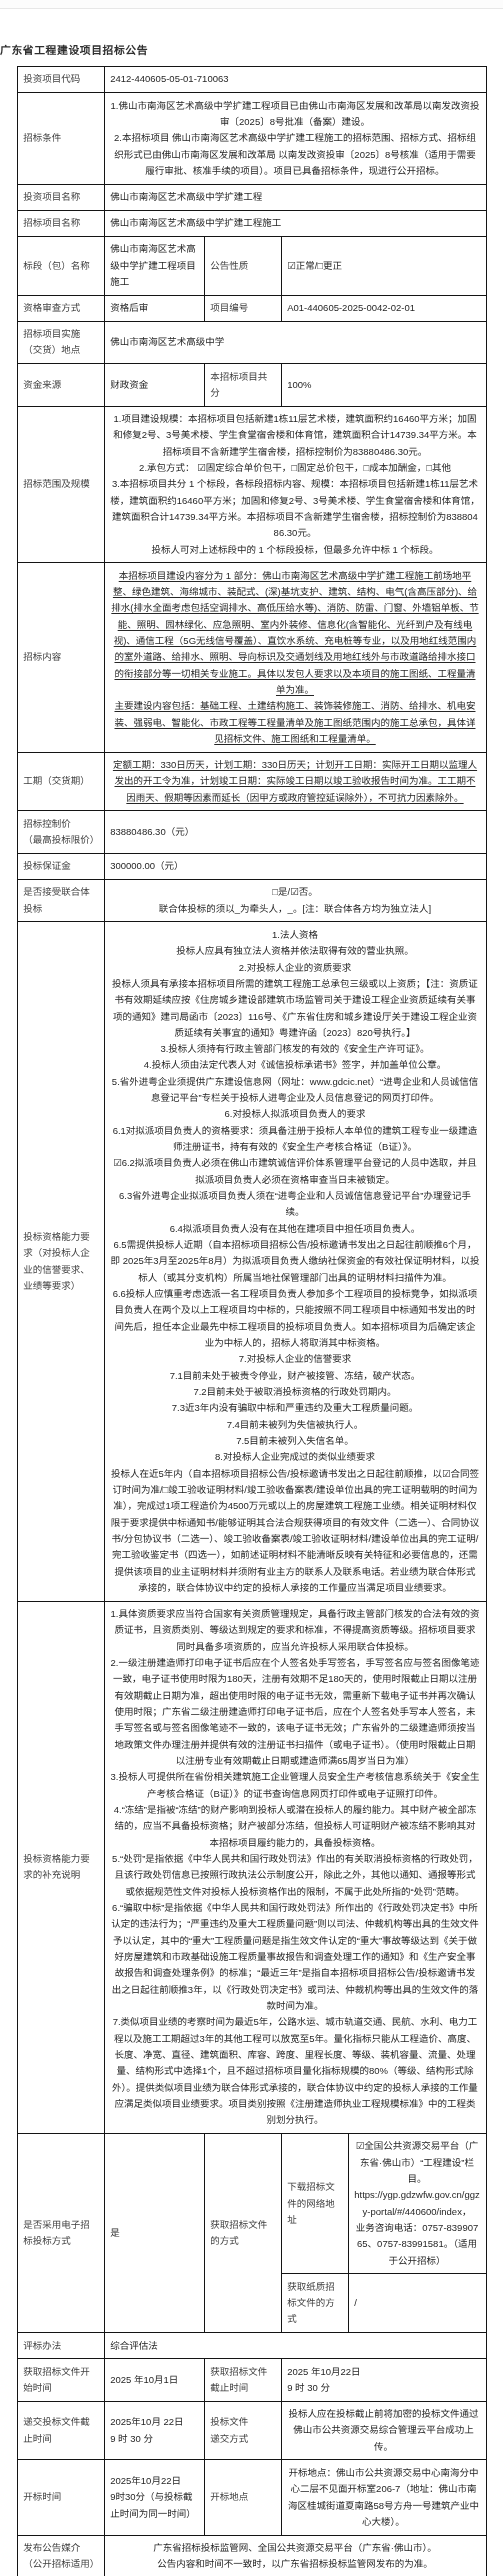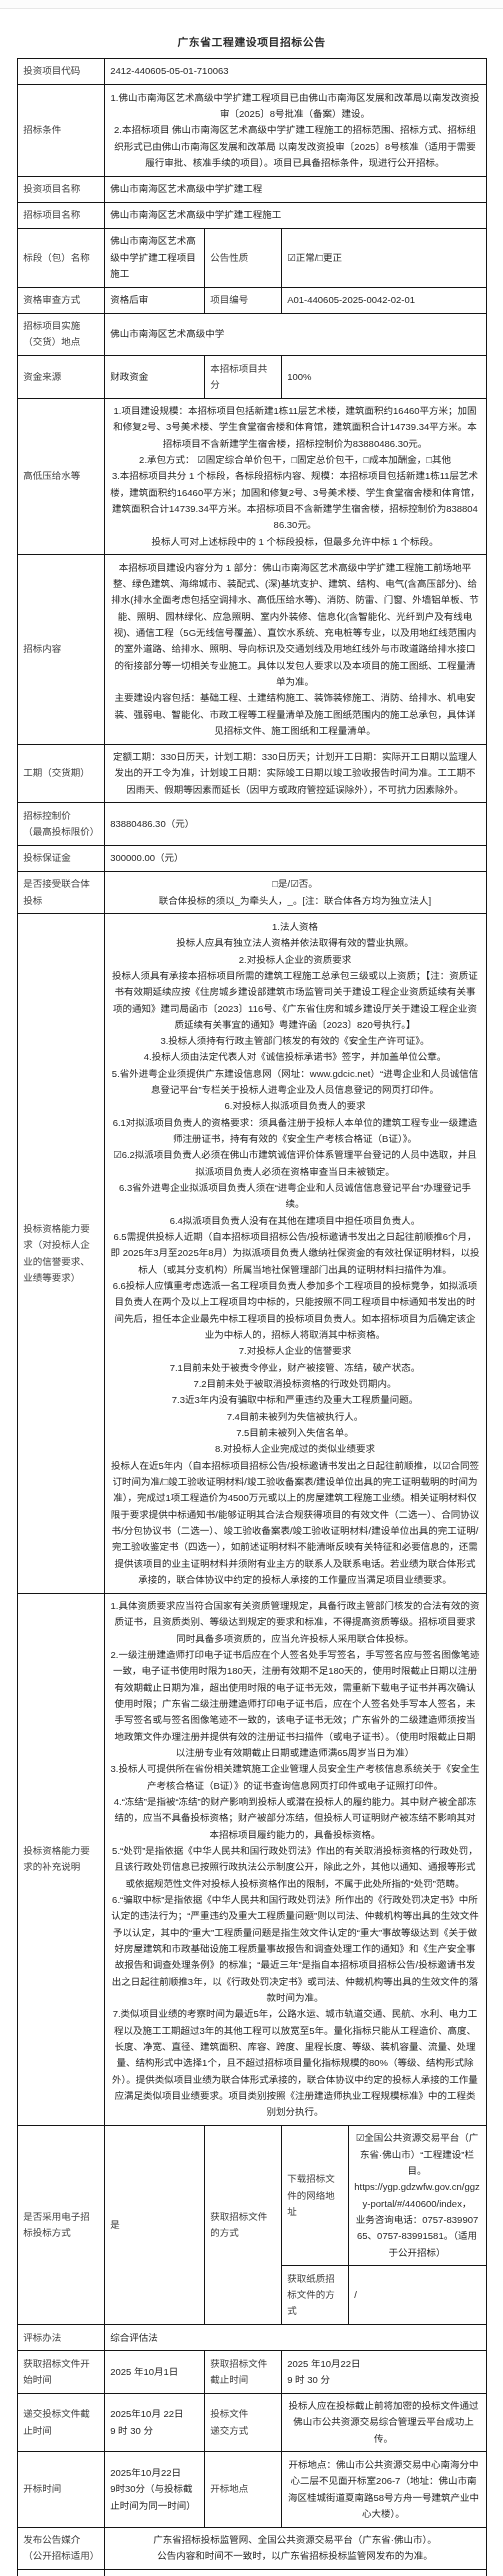--- a/index.html
+++ b/index.html
@@ -13,26 +13,26 @@
   .top-strip{
     height:7.6px;
     background:#fcfcfc;
     border-bottom:0.6px solid #e7e7e7;
   }
   .doc-page{
     background:#ffffff;
     padding:16.5px 0 11.4px 0;
   }
   .doc-title{
-    text-align:center;
+    text-align:left;
     font-size:10.8px;
     font-weight:bold;
     color:#2f2f2f;
     letter-spacing:0.6px;
-    margin:8px 0 9px 0;
+    margin:16px 0 9px 0;
   }
   table.announce{
     width:470px;
     margin:0 auto;
     border-collapse:collapse;
     table-layout:fixed;
     border:1.3px solid #141414;
   }
   table.announce td{
     border:0.6px solid #141414;
@@ -47,20 +47,21 @@
     color:#3f3f3f;
   }
   td.val-c{
     color:#262626;
   }
   td.val-l{
     text-align:center;
     color:#262626;
   }
   td.u{
+    text-decoration:underline;
     text-underline-offset:1.9px;
   }
 </style>
 </head>
 <body>
 
 <div class="top-strip"></div>
 
 <div class="doc-page">
 
@@ -117,21 +118,21 @@
     </tr>
 
     <tr>
       <td class="lab">资金来源</td>
       <td class="val-c">财政资金</td>
       <td class="lab">本招标项目共分</td>
       <td class="val-c" colspan="2">100%</td>
     </tr>
 
     <tr>
-      <td class="lab">高低压给水等</td>
+      <td class="lab">招标范围及规模</td>
       <td class="val-l" colspan="4">1.项目建设规模：本招标项目包括新建1栋11层艺术楼，建筑面积约16460平方米；加固和修复2号、3号美术楼、学生食堂宿舍楼和体育馆，建筑面积合计14739.34平方米。本招标项目不含新建学生宿舍楼，招标控制价为83880486.30元。
 2.承包方式： ☑固定综合单价包干，□固定总价包干，□成本加酬金，□其他
 3.本招标项目共分 1 个标段，各标段招标内容、规模：本招标项目包括新建1栋11层艺术楼，建筑面积约16460平方米；加固和修复2号、3号美术楼、学生食堂宿舍楼和体育馆，建筑面积合计14739.34平方米。本招标项目不含新建学生宿舍楼，招标控制价为83880486.30元。
 投标人可对上述标段中的 1 个标段投标，但最多允许中标 1 个标段。</td>
     </tr>
 
     <tr>
       <td class="lab">招标内容</td>
       <td class="val-l u" colspan="4">本招标项目建设内容分为 1 部分：佛山市南海区艺术高级中学扩建工程施工前场地平整、绿色建筑、海绵城市、装配式、(深)基坑支护、建筑、结构、电气(含高压部分)、给排水(排水全面考虑包括空调排水、高低压给水等)、消防、防雷、门窗、外墙铝单板、节能、照明、园林绿化、应急照明、室内外装修、信息化(含智能化、光纤到户及有线电视)、通信工程（5G无线信号覆盖）、直饮水系统、充电桩等专业，以及用地红线范围内的室外道路、给排水、照明、导向标识及交通划线及用地红线外与市政道路给排水接口的衔接部分等一切相关专业施工。具体以发包人要求以及本项目的施工图纸、工程量清单为准。
 主要建设内容包括：基础工程、土建结构施工、装饰装修施工、消防、给排水、机电安装、强弱电、智能化、市政工程等工程量清单及施工图纸范围内的施工总承包，具体详见招标文件、施工图纸和工程量清单。</td>

